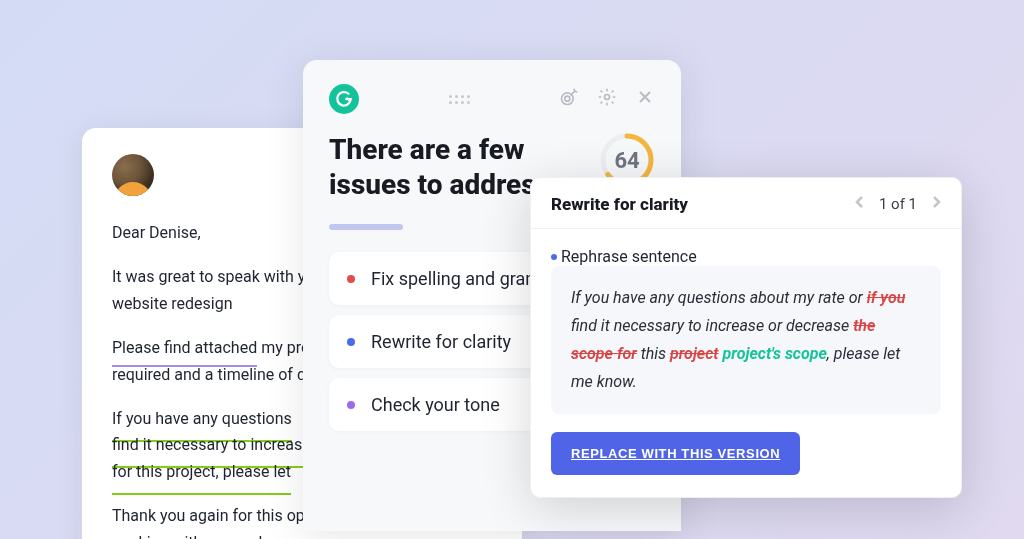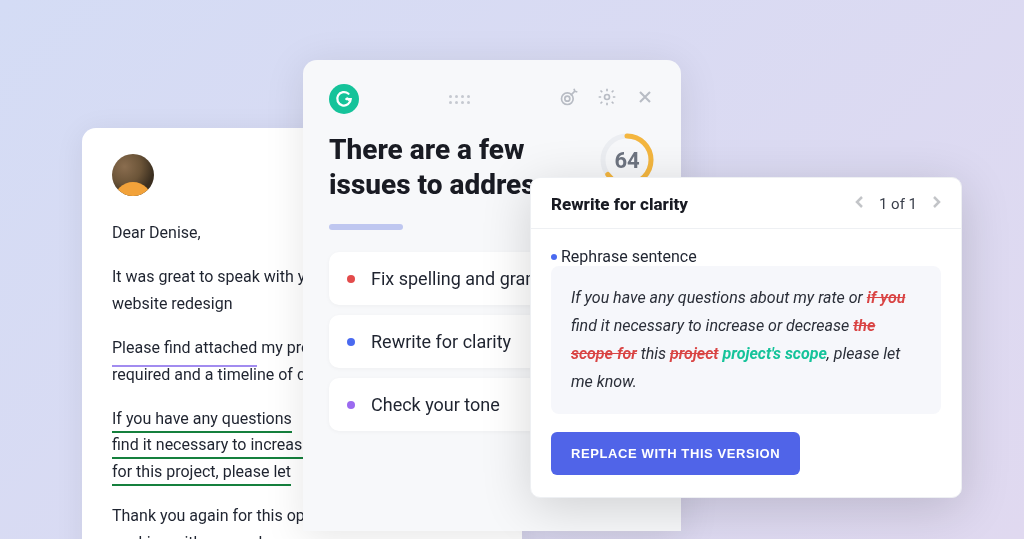--- a/index.html
+++ b/index.html
@@ -47,22 +47,22 @@
     color: #1f2430;
     font-size: 16px;
     line-height: 1.65;
   }
   .email-body p { margin-bottom: 18px; }
   .underline-purple {
     border-bottom: 2px solid #a28cf0;
     padding-bottom: 8px;
   }
   .underline-blue {
-    border-bottom: 2px solid #15803d;
-    padding-bottom: 3px;
+    border-bottom: 2px solid #84cc16;
+    padding-bottom: 12px;
   }
 
   
   .panel {
     position: absolute;
     left: 303px;
     top: 60px;
     width: 378px;
     background: #f7f8fa;
     border-radius: 14px 14px 0 0;
@@ -231,20 +231,21 @@
     margin-top: 18px;
     background: #5064e8;
     color: #fff;
     font-weight: 800;
     font-size: 13px;
     letter-spacing: 0.6px;
     border: none;
     padding: 14px 20px;
     border-radius: 6px;
     cursor: pointer;
+    text-decoration: underline;
   }
 </style>
 </head>
 <body>
 
 <div class="email-card">
   <div class="avatar"></div>
   <div class="email-body">
     <p>Dear Denise,</p>
     <p>It was great to speak with you about your upcoming website redesign</p>

